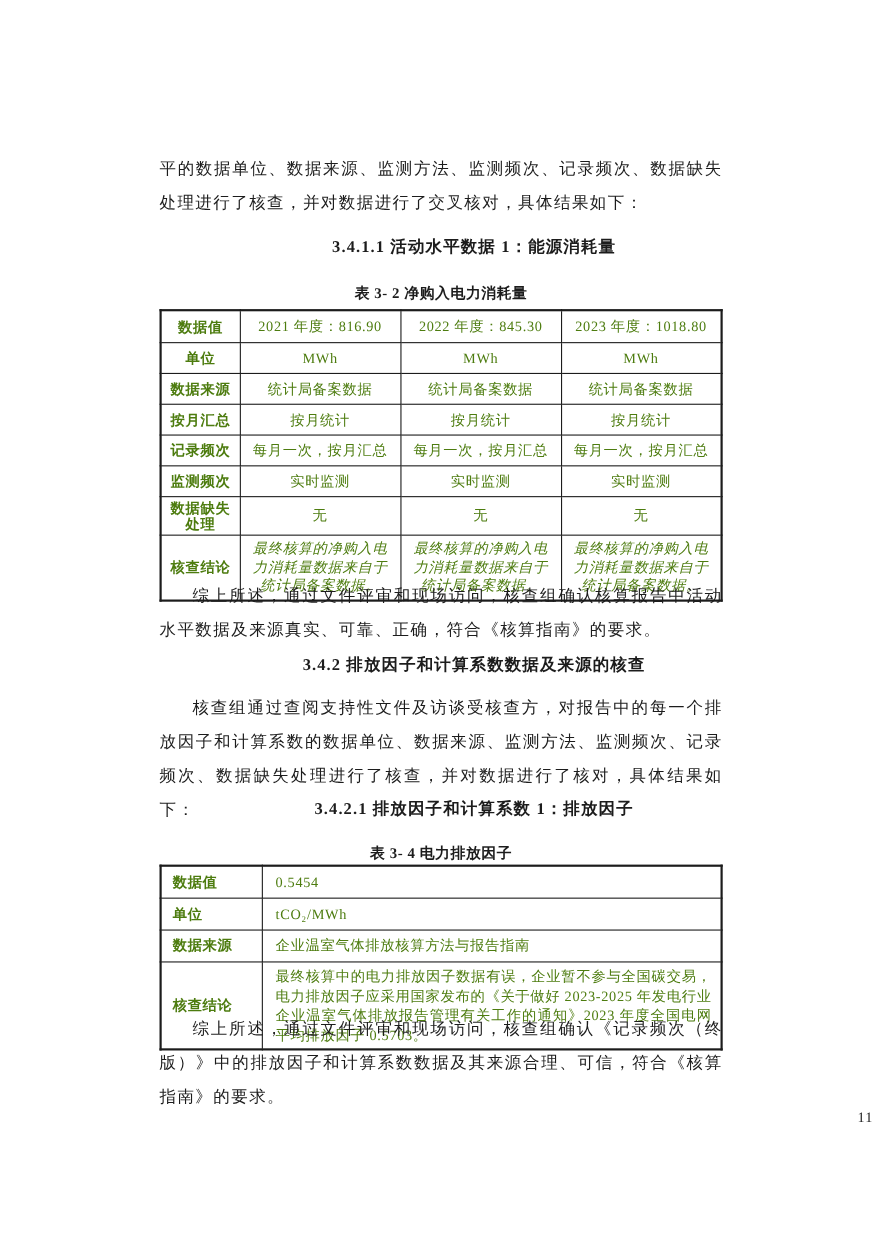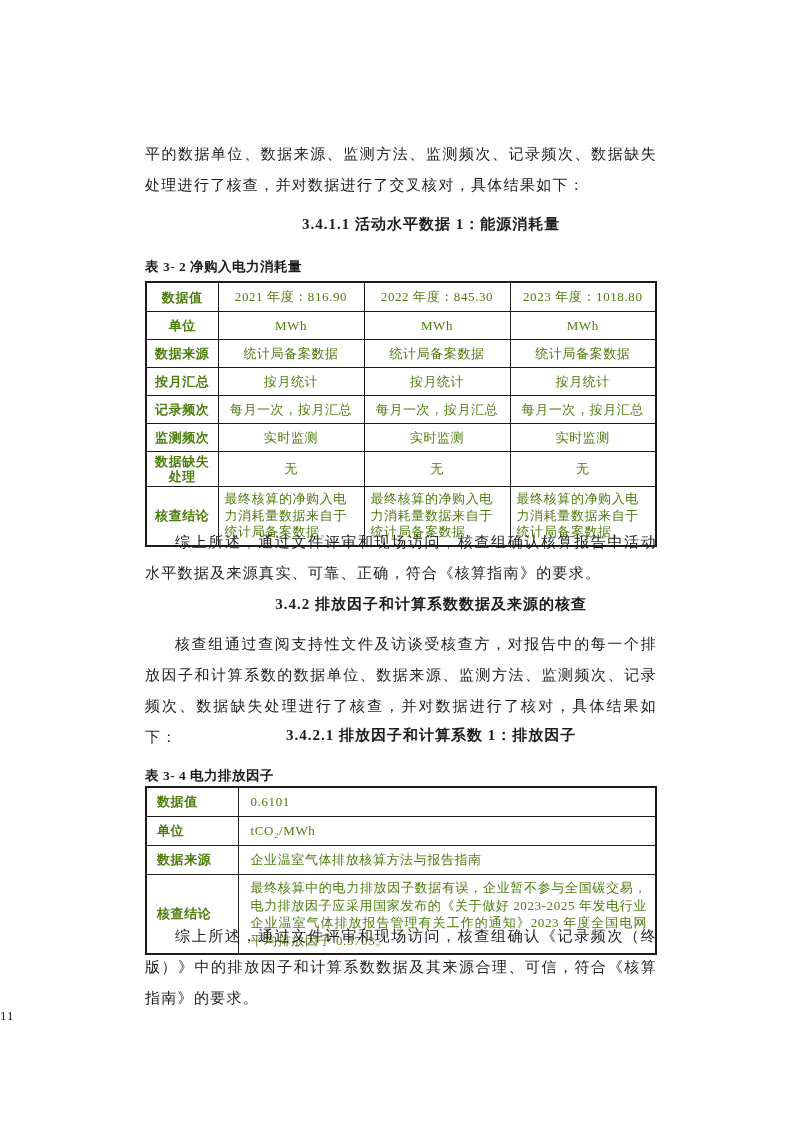--- a/index.html
+++ b/index.html
@@ -23,20 +23,21 @@
   .heading {
     font-size: 15px;
     font-weight: bold;
     letter-spacing: 1px;
     padding-left: 30px;
     text-align: center;
   }
   .table-caption {
     font-size: 13.5px;
     font-weight: bold;
+    text-align: center;
     letter-spacing: 0.5px;
   }
   table.doc-table {
     border-collapse: collapse;
     width: 512px;
     table-layout: fixed;
     font-size: 13px;
     color: #4d7c0f;
   }
   table.doc-table td {
@@ -49,24 +50,25 @@
   table.t32 { border: 2px solid #1c1c1c; }
   table.t34 { border: 2px solid #1c1c1c; }
   table.t32 col.lbl { width: 72px; }
   table.t32 col.d   { width: 146px; }
   table.t34 col.lbl { width: 92px; }
   table.t32 tr.r1  td { height: 24px; }
   table.t32 tr.r   td { height: 23px; }
   table.t32 tr.r7  td { height: 30px; }
   table.t32 td.lblcell { font-weight: bold; line-height: 15px; }
   table.t32 tr.r8 td.datacell {
-    text-align: left;
+    text-align: center;
     vertical-align: middle;
     line-height: 16.5px;
     padding: 4px 6px;
+    font-style: italic;
   }
   table.t34 td { height: 24px; }
   table.t34 td.lblcell {
     font-weight: bold;
     text-align: left;
     padding-left: 10px;
   }
   table.t34 td.datacell {
     text-align: left;
     padding-left: 12px;
@@ -75,21 +77,21 @@
     line-height: 17.5px;
     padding: 4px 8px 4px 12px;
     height: auto;
     text-align: justify;
   }
   .page-number {
     position: absolute;
     left: 0;
     top: 1008px;
     width: 794px;
-    text-align: left;
+    text-align: right;
     font-size: 13px;
     letter-spacing: 1px;
   }
 </style>
 </head>
 <body>
 
 <div class="page">
 
   <div class="abs para" style="top:139px;">平的数据单位、数据来源、监测方法、监测频次、记录频次、数据缺失处理进行了核查，并对数据进行了交叉核对，具体结果如下：</div>
@@ -168,21 +170,21 @@
   <div class="abs table-caption" style="top:767px;">表 3- 4 电力排放因子</div>
 
   <table class="doc-table t34 abs" style="top:786px;">
     <colgroup>
         <col class="lbl">
         <col>
       </colgroup>
     <tbody>
       <tr>
         <td class="lblcell">数据值</td>
-        <td class="datacell">0.6101</td>
+        <td class="datacell">0.5454</td>
       </tr>
       <tr>
         <td class="lblcell">单位</td>
         <td class="datacell">tCO₂/MWh</td>
       </tr>
       <tr>
         <td class="lblcell">数据来源</td>
         <td class="datacell">企业温室气体排放核算方法与报告指南</td>
       </tr>
       <tr class="r4">

